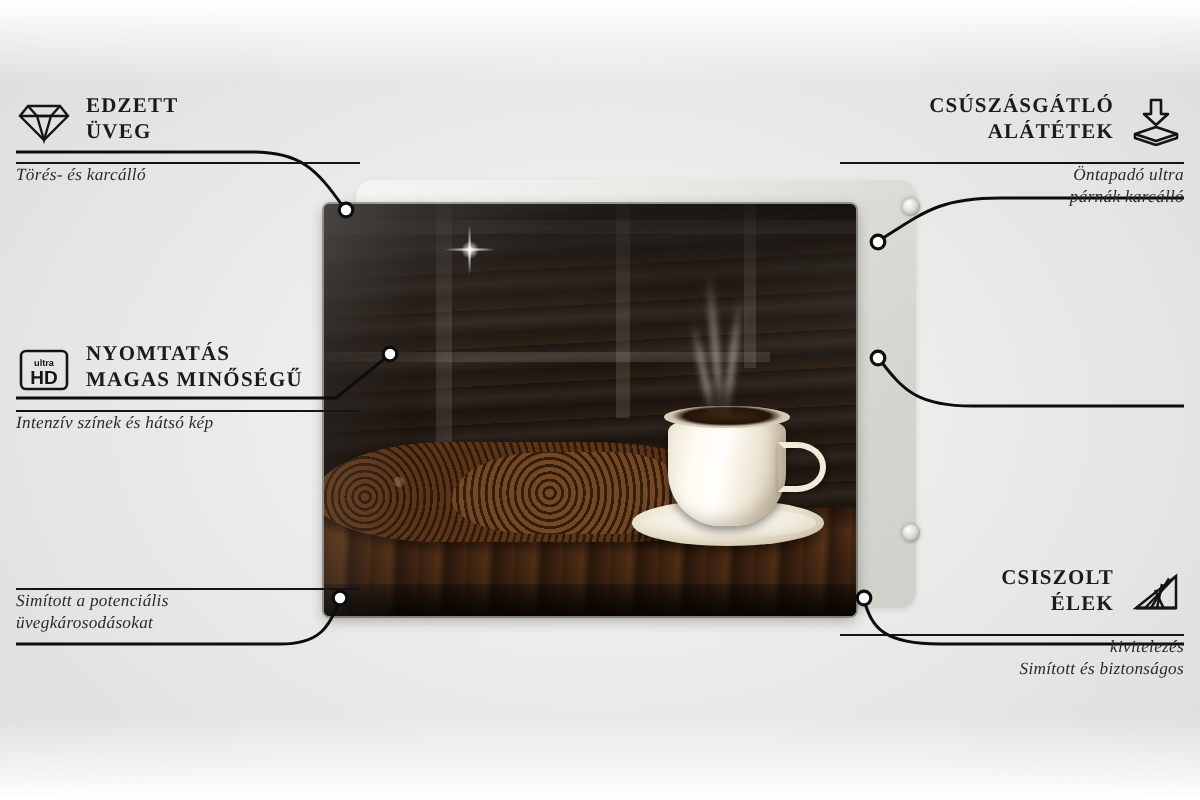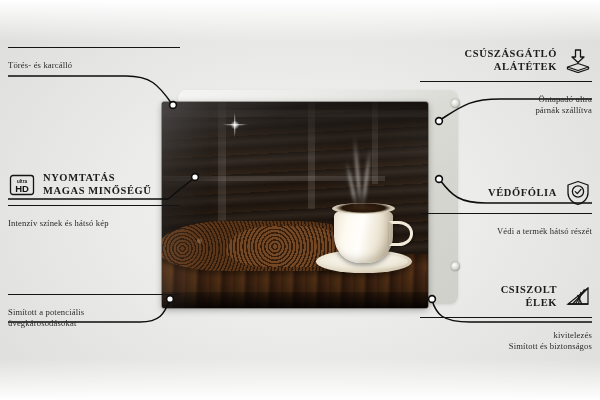--- a/index.html
+++ b/index.html
@@ -47,22 +47,23 @@
   .feature.left .feat-title { text-align: left; }
   .feature.right .feat-title { text-align: right; }
   .feat-rule {
     height: 1px; background: #141414; margin-top: 3px; width: 100%;
   }
   .feat-sub {
     font-family: "Liberation Serif", serif;
     font-size: 8.6px;
     color: #2a2a2a;
     line-height: 1.32;
-    margin-top: 12px;
+    margin-top: 0;
     letter-spacing: 0.15px;
+    font-style: italic;
   }
   .icon-box { flex: 0 0 auto; width: 28px; height: 28px; display: flex; align-items: center; justify-content: center; }
   .icon-box svg { display: block; }
 
   
   #feat-tempered  { top: 44px; }
   #feat-print     { top: 168px; }
   #feat-rounded   { top: 291px; }
   #feat-pads      { top: 44px; }
   #feat-foil      { top: 176px; }
@@ -299,20 +300,36 @@
       <circle cx="173" cy="105" r="3.4"></circle>
       <circle cx="195" cy="177" r="3.4"></circle>
       <circle cx="170" cy="299" r="3.4"></circle>
       <circle cx="439" cy="121" r="3.4"></circle>
       <circle cx="439" cy="179" r="3.4"></circle>
       <circle cx="432" cy="299" r="3.4"></circle>
     </g>
   </svg>
 
   <div class="feature left" id="feat-tempered">
+    <div class="feat-head">
+      <span class="icon-box">
+        <svg width="26" height="22" viewBox="0 0 26 22">
+          <g fill="none" stroke="#141414" stroke-width="1.2">
+            <path d="M5,3 L21,3 L25,8 L13,20 L1,8 Z"></path>
+            <path d="M1,8 L25,8"></path>
+            <path d="M5,3 L9.5,8 L13,20 L16.5,8 L21,3"></path>
+            <path d="M9.5,8 L16.5,8"></path>
+          </g>
+        </svg>
+      </span>
+      <div class="feat-title">
+        <div>EDZETT</div>
+        <div>ÜVEG</div>
+      </div>
+    </div>
     <div class="feat-rule"></div>
     <div class="feat-sub">Törés- és karcálló</div>
   </div>
 
   <div class="feature left" id="feat-print">
     <div class="feat-head">
       <span class="icon-box">
         <svg width="26" height="22" viewBox="0 0 26 22">
           <rect x="1.5" y="1.5" width="23" height="19" rx="2.5" fill="none" stroke="#141414" stroke-width="1.3"></rect>
           <text x="13" y="9" font-family="Liberation Sans, sans-serif" font-size="4.6" font-weight="bold" fill="#141414" text-anchor="middle">ultra</text>
@@ -348,42 +365,24 @@
             <path d="M10.5,1 L15.5,1 L15.5,8 L19,8 L13,13.5 L7,8 L10.5,8 Z"></path>
             <path d="M13,14.5 L23.5,18 L13,21.5 L2.5,18 Z"></path>
             <path d="M2.5,18 L2.5,20 L13,23.5 L23.5,20 L23.5,18"></path>
           </g>
         </svg>
       </span>
     </div>
     <div class="feat-rule"></div>
     <div class="feat-sub">
       <div>Öntapadó ultra</div>
-      <div>párnák szállítva</div>
-    </div>
-  </div>
-
-  <div class="feature right" id="feat-foil">
-    <div class="feat-head">
-      <div class="feat-title">
-        <div>VÉDŐFÓLIA</div>
-      </div>
-      <span class="icon-box">
-        <svg width="24" height="26" viewBox="0 0 24 26">
-          <g fill="none" stroke="#141414" stroke-width="1.3" stroke-linejoin="round">
-            <path d="M12,1.5 L22,5 L22,13 C22,19 17,23 12,24.5 C7,23 2,19 2,13 L2,5 Z"></path>
-            <circle cx="12" cy="11.5" r="5.6"></circle>
-            <path d="M9.3,11.6 L11.3,13.6 L15,9.4" stroke-linecap="round"></path>
-          </g>
-        </svg>
-      </span>
-    </div>
-    <div class="feat-rule"></div>
-    <div class="feat-sub">Védi a termék hátsó részét</div>
-  </div>
+      <div>párnák karcálló</div>
+    </div>
+  </div>
+
 
   <div class="feature right" id="feat-polished">
     <div class="feat-head">
       <div class="feat-title">
         <div>CSISZOLT</div>
         <div>ÉLEK</div>
       </div>
       <span class="icon-box">
         <svg width="26" height="22" viewBox="0 0 26 22">
           <g stroke="#141414" stroke-width="1.25">

